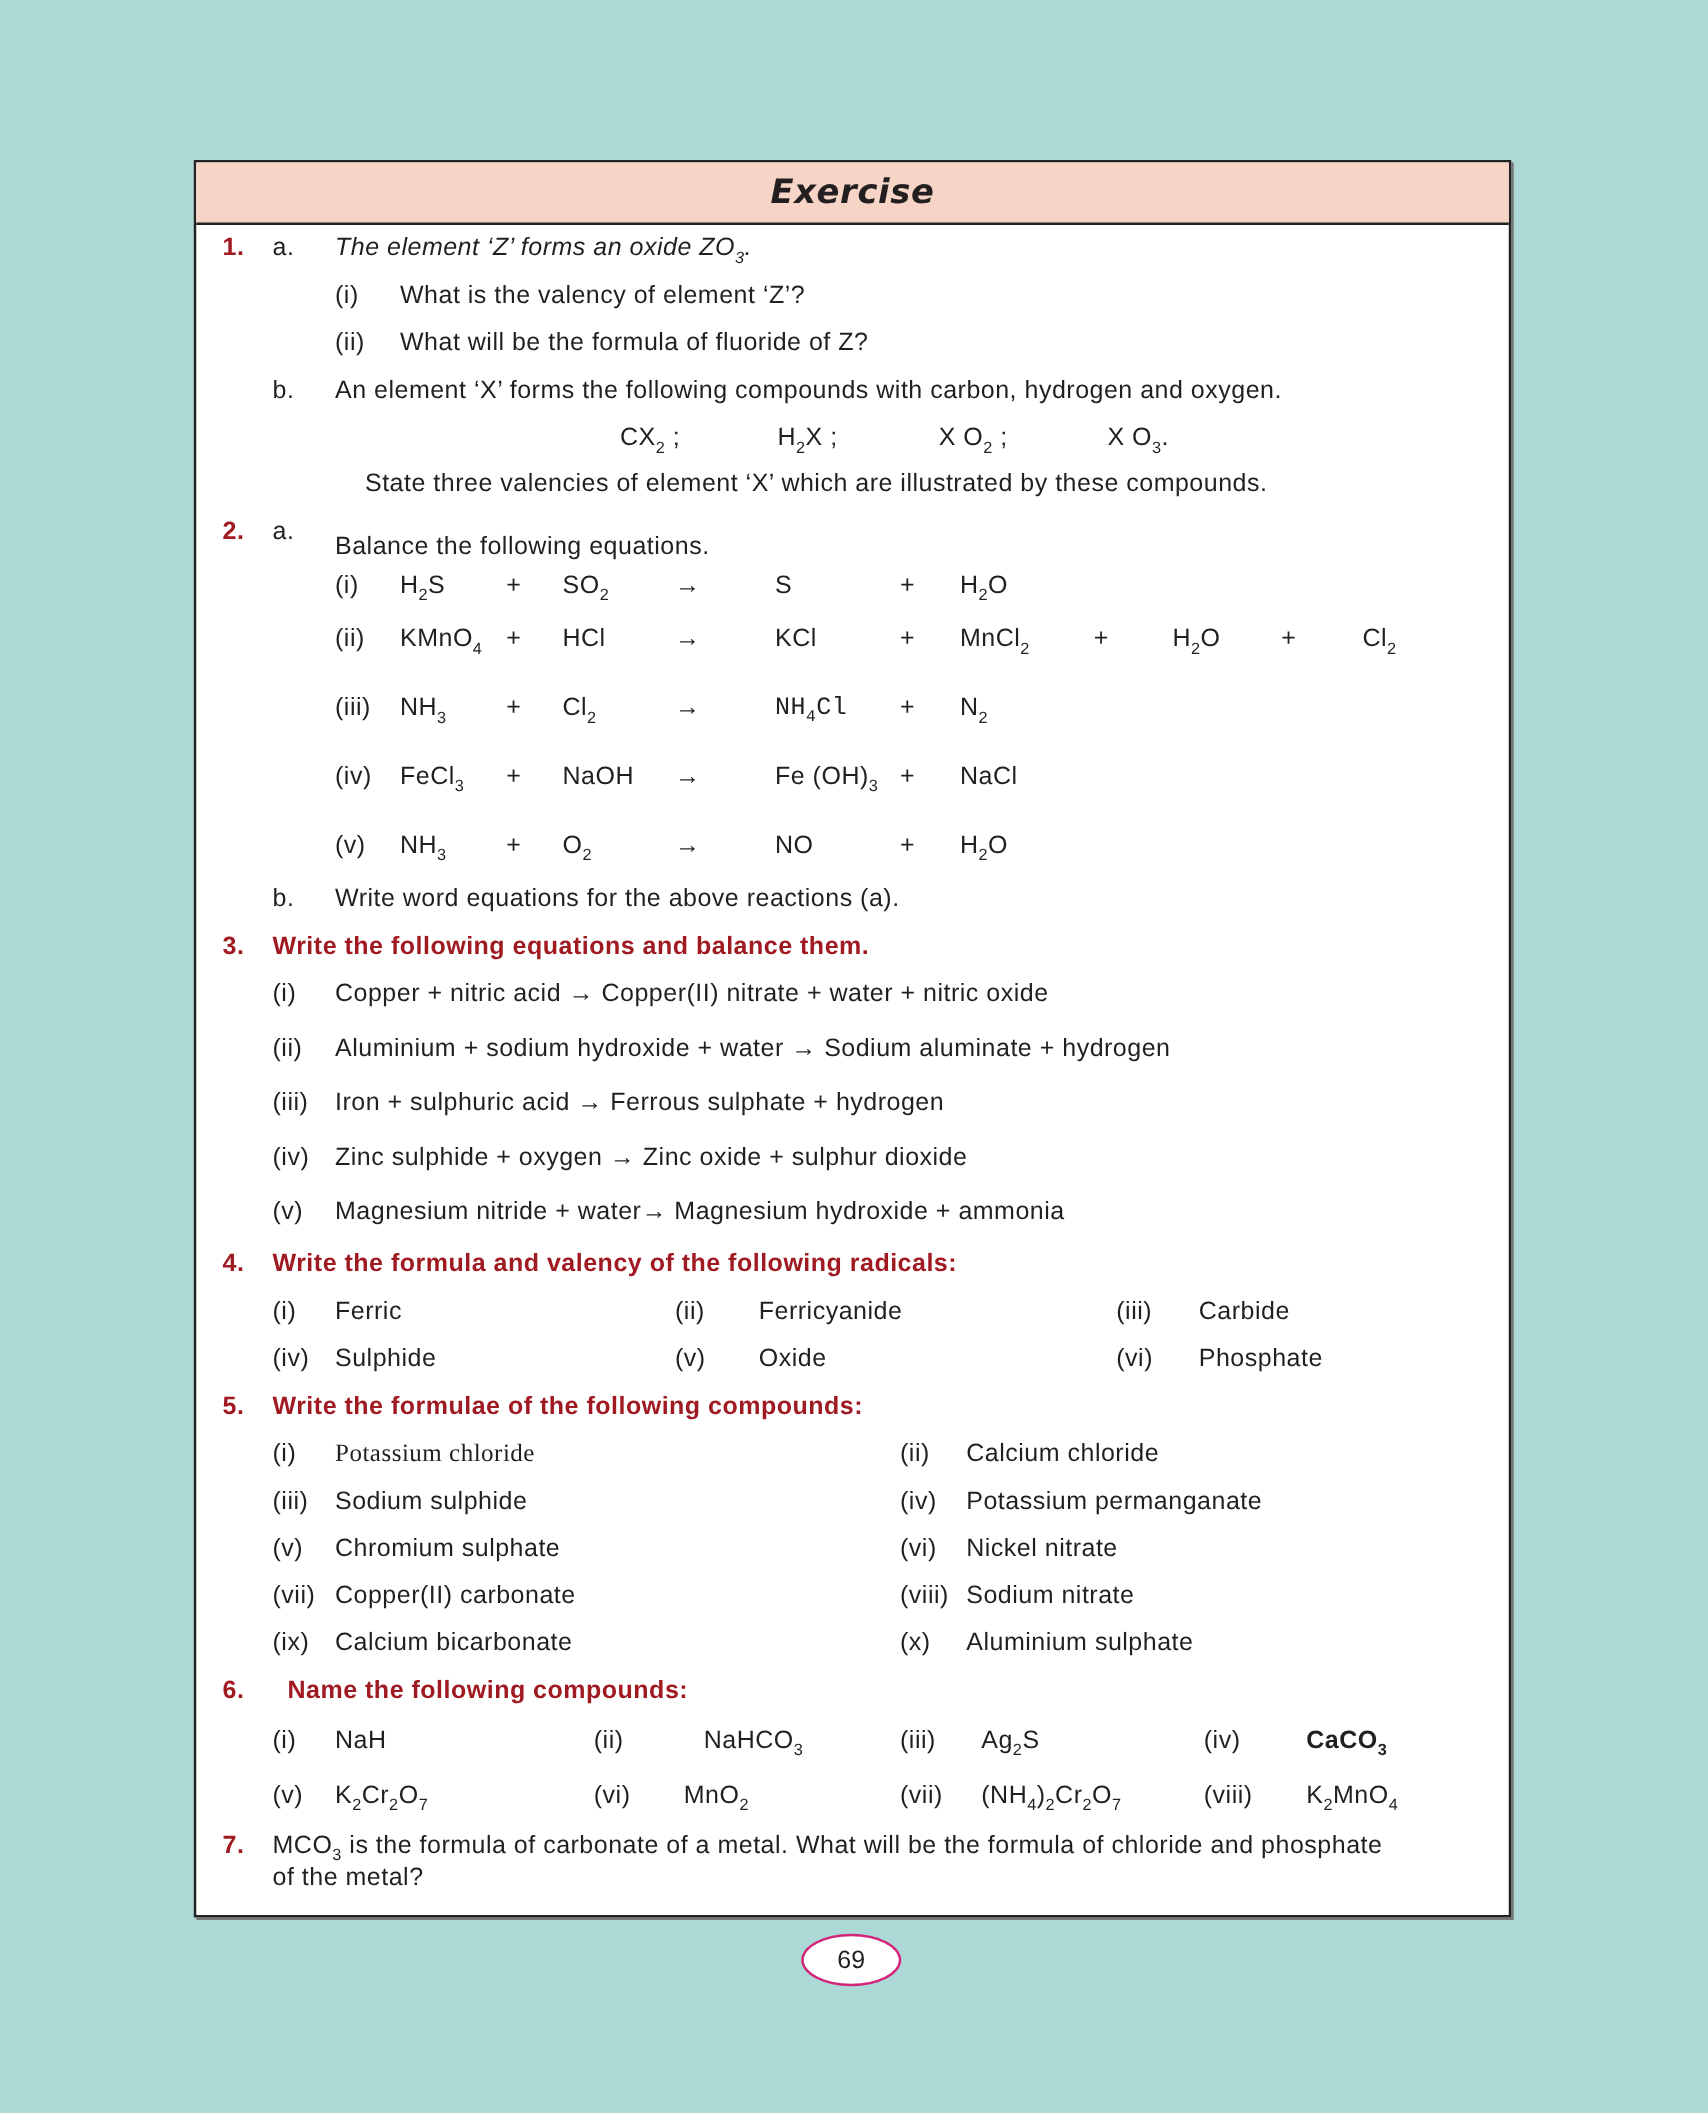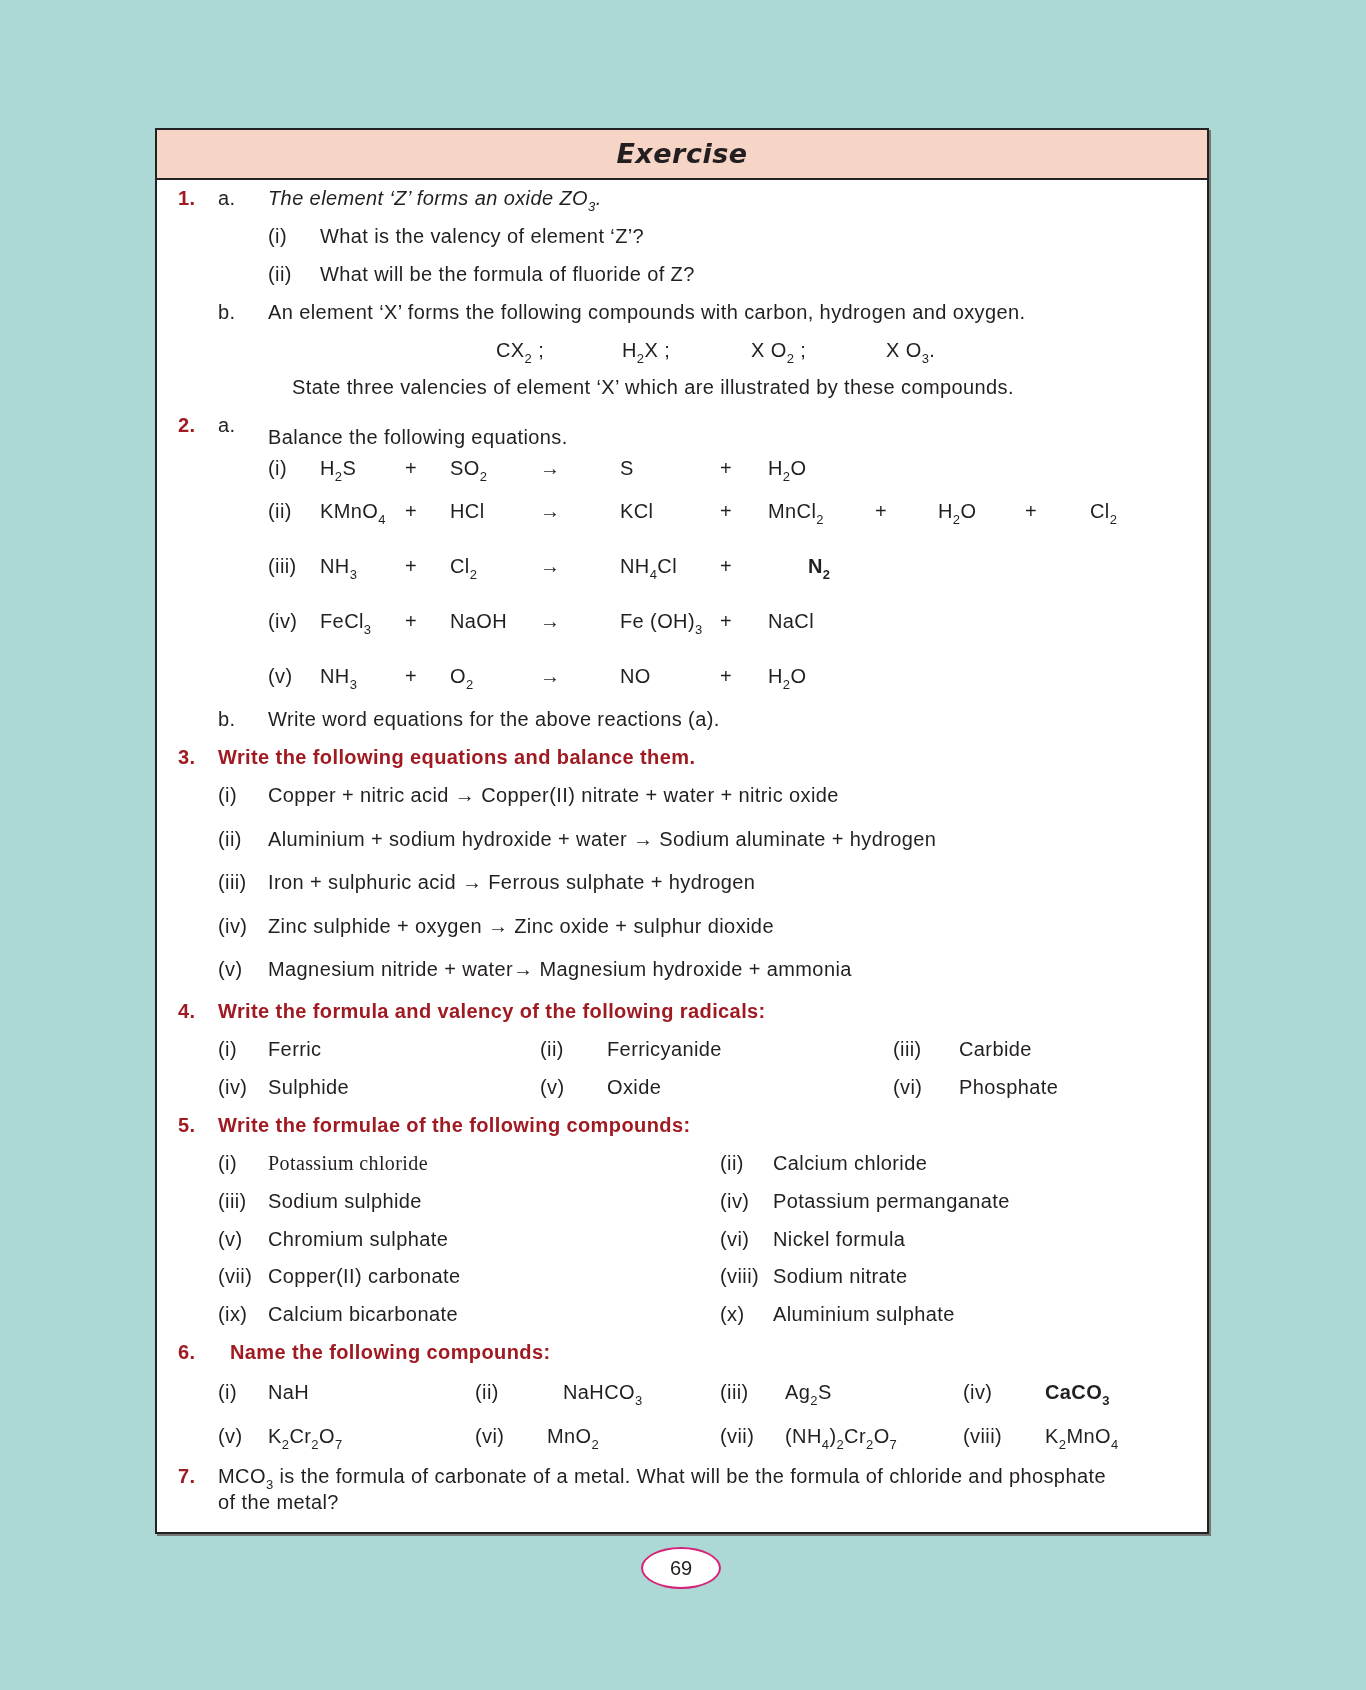--- a/index.html
+++ b/index.html
@@ -56,23 +56,23 @@
     <div class="ln" style="left: 768px; top: 500px;">MnCl<sub>2</sub></div>
     <div class="ln" style="left: 875px; top: 500px;">+</div>
     <div class="ln" style="left: 938px; top: 500px;">H<sub>2</sub>O</div>
     <div class="ln" style="left: 1025px; top: 500px;">+</div>
     <div class="ln" style="left: 1090px; top: 500px;">Cl<sub>2</sub></div>
     <div class="ln" style="left: 268px; top: 555px;">(iii)</div>
     <div class="ln" style="left: 320px; top: 555px;">NH<sub>3</sub></div>
     <div class="ln" style="left: 405px; top: 555px;">+</div>
     <div class="ln" style="left: 450px; top: 555px;">Cl<sub>2</sub></div>
     <div class="ln" style="left: 540px; top: 555px;">→</div>
-    <div class="ln" style="left: 620px; top: 555px;">NH<sub>4</sub>Cl</div>
+    <div class="ln" style="left: 620px; top: 555px; font-family: Liberation Mono, monospace;">NH<sub>4</sub>Cl</div>
     <div class="ln" style="left: 720px; top: 555px;">+</div>
-    <div class="ln" style="left: 808px; top: 555px; font-weight: bold;">N<sub>2</sub></div>
+    <div class="ln" style="left: 768px; top: 555px;">N<sub>2</sub></div>
     <div class="ln" style="left: 268px; top: 610px;">(iv)</div>
     <div class="ln" style="left: 320px; top: 610px;">FeCl<sub>3</sub></div>
     <div class="ln" style="left: 405px; top: 610px;">+</div>
     <div class="ln" style="left: 450px; top: 610px;">NaOH</div>
     <div class="ln" style="left: 540px; top: 610px;">→</div>
     <div class="ln" style="left: 620px; top: 610px;">Fe (OH)<sub>3</sub></div>
     <div class="ln" style="left: 720px; top: 610px;">+</div>
     <div class="ln" style="left: 768px; top: 610px;">NaCl</div>
     <div class="ln" style="left: 268px; top: 665px;">(v)</div>
     <div class="ln" style="left: 320px; top: 665px;">NH<sub>3</sub></div>
@@ -116,21 +116,21 @@
     <div class="ln" style="left: 268px; top: 1152px; font-family: Liberation Serif, serif;">Potassium chloride</div>
     <div class="ln" style="left: 720px; top: 1152px;">(ii)</div>
     <div class="ln" style="left: 773px; top: 1152px;">Calcium chloride</div>
     <div class="ln" style="left: 218px; top: 1189.8px;">(iii)</div>
     <div class="ln" style="left: 268px; top: 1189.8px;">Sodium sulphide</div>
     <div class="ln" style="left: 720px; top: 1189.8px;">(iv)</div>
     <div class="ln" style="left: 773px; top: 1189.8px;">Potassium permanganate</div>
     <div class="ln" style="left: 218px; top: 1227.6px;">(v)</div>
     <div class="ln" style="left: 268px; top: 1227.6px;">Chromium sulphate</div>
     <div class="ln" style="left: 720px; top: 1227.6px;">(vi)</div>
-    <div class="ln" style="left: 773px; top: 1227.6px;">Nickel formula</div>
+    <div class="ln" style="left: 773px; top: 1227.6px;">Nickel nitrate</div>
     <div class="ln" style="left: 218px; top: 1265.4px;">(vii)</div>
     <div class="ln" style="left: 268px; top: 1265.4px;">Copper(II) carbonate</div>
     <div class="ln" style="left: 720px; top: 1265.4px;">(viii)</div>
     <div class="ln" style="left: 773px; top: 1265.4px;">Sodium nitrate</div>
     <div class="ln" style="left: 218px; top: 1303.2px;">(ix)</div>
     <div class="ln" style="left: 268px; top: 1303.2px;">Calcium bicarbonate</div>
     <div class="ln" style="left: 720px; top: 1303.2px;">(x)</div>
     <div class="ln" style="left: 773px; top: 1303.2px;">Aluminium sulphate</div>
     <div class="ln num" style="left: 178px; top: 1341px;">6.</div>
     <div class="ln red" style="left: 218px; top: 1341px; margin-left: 12px;">Name the following compounds:</div>

